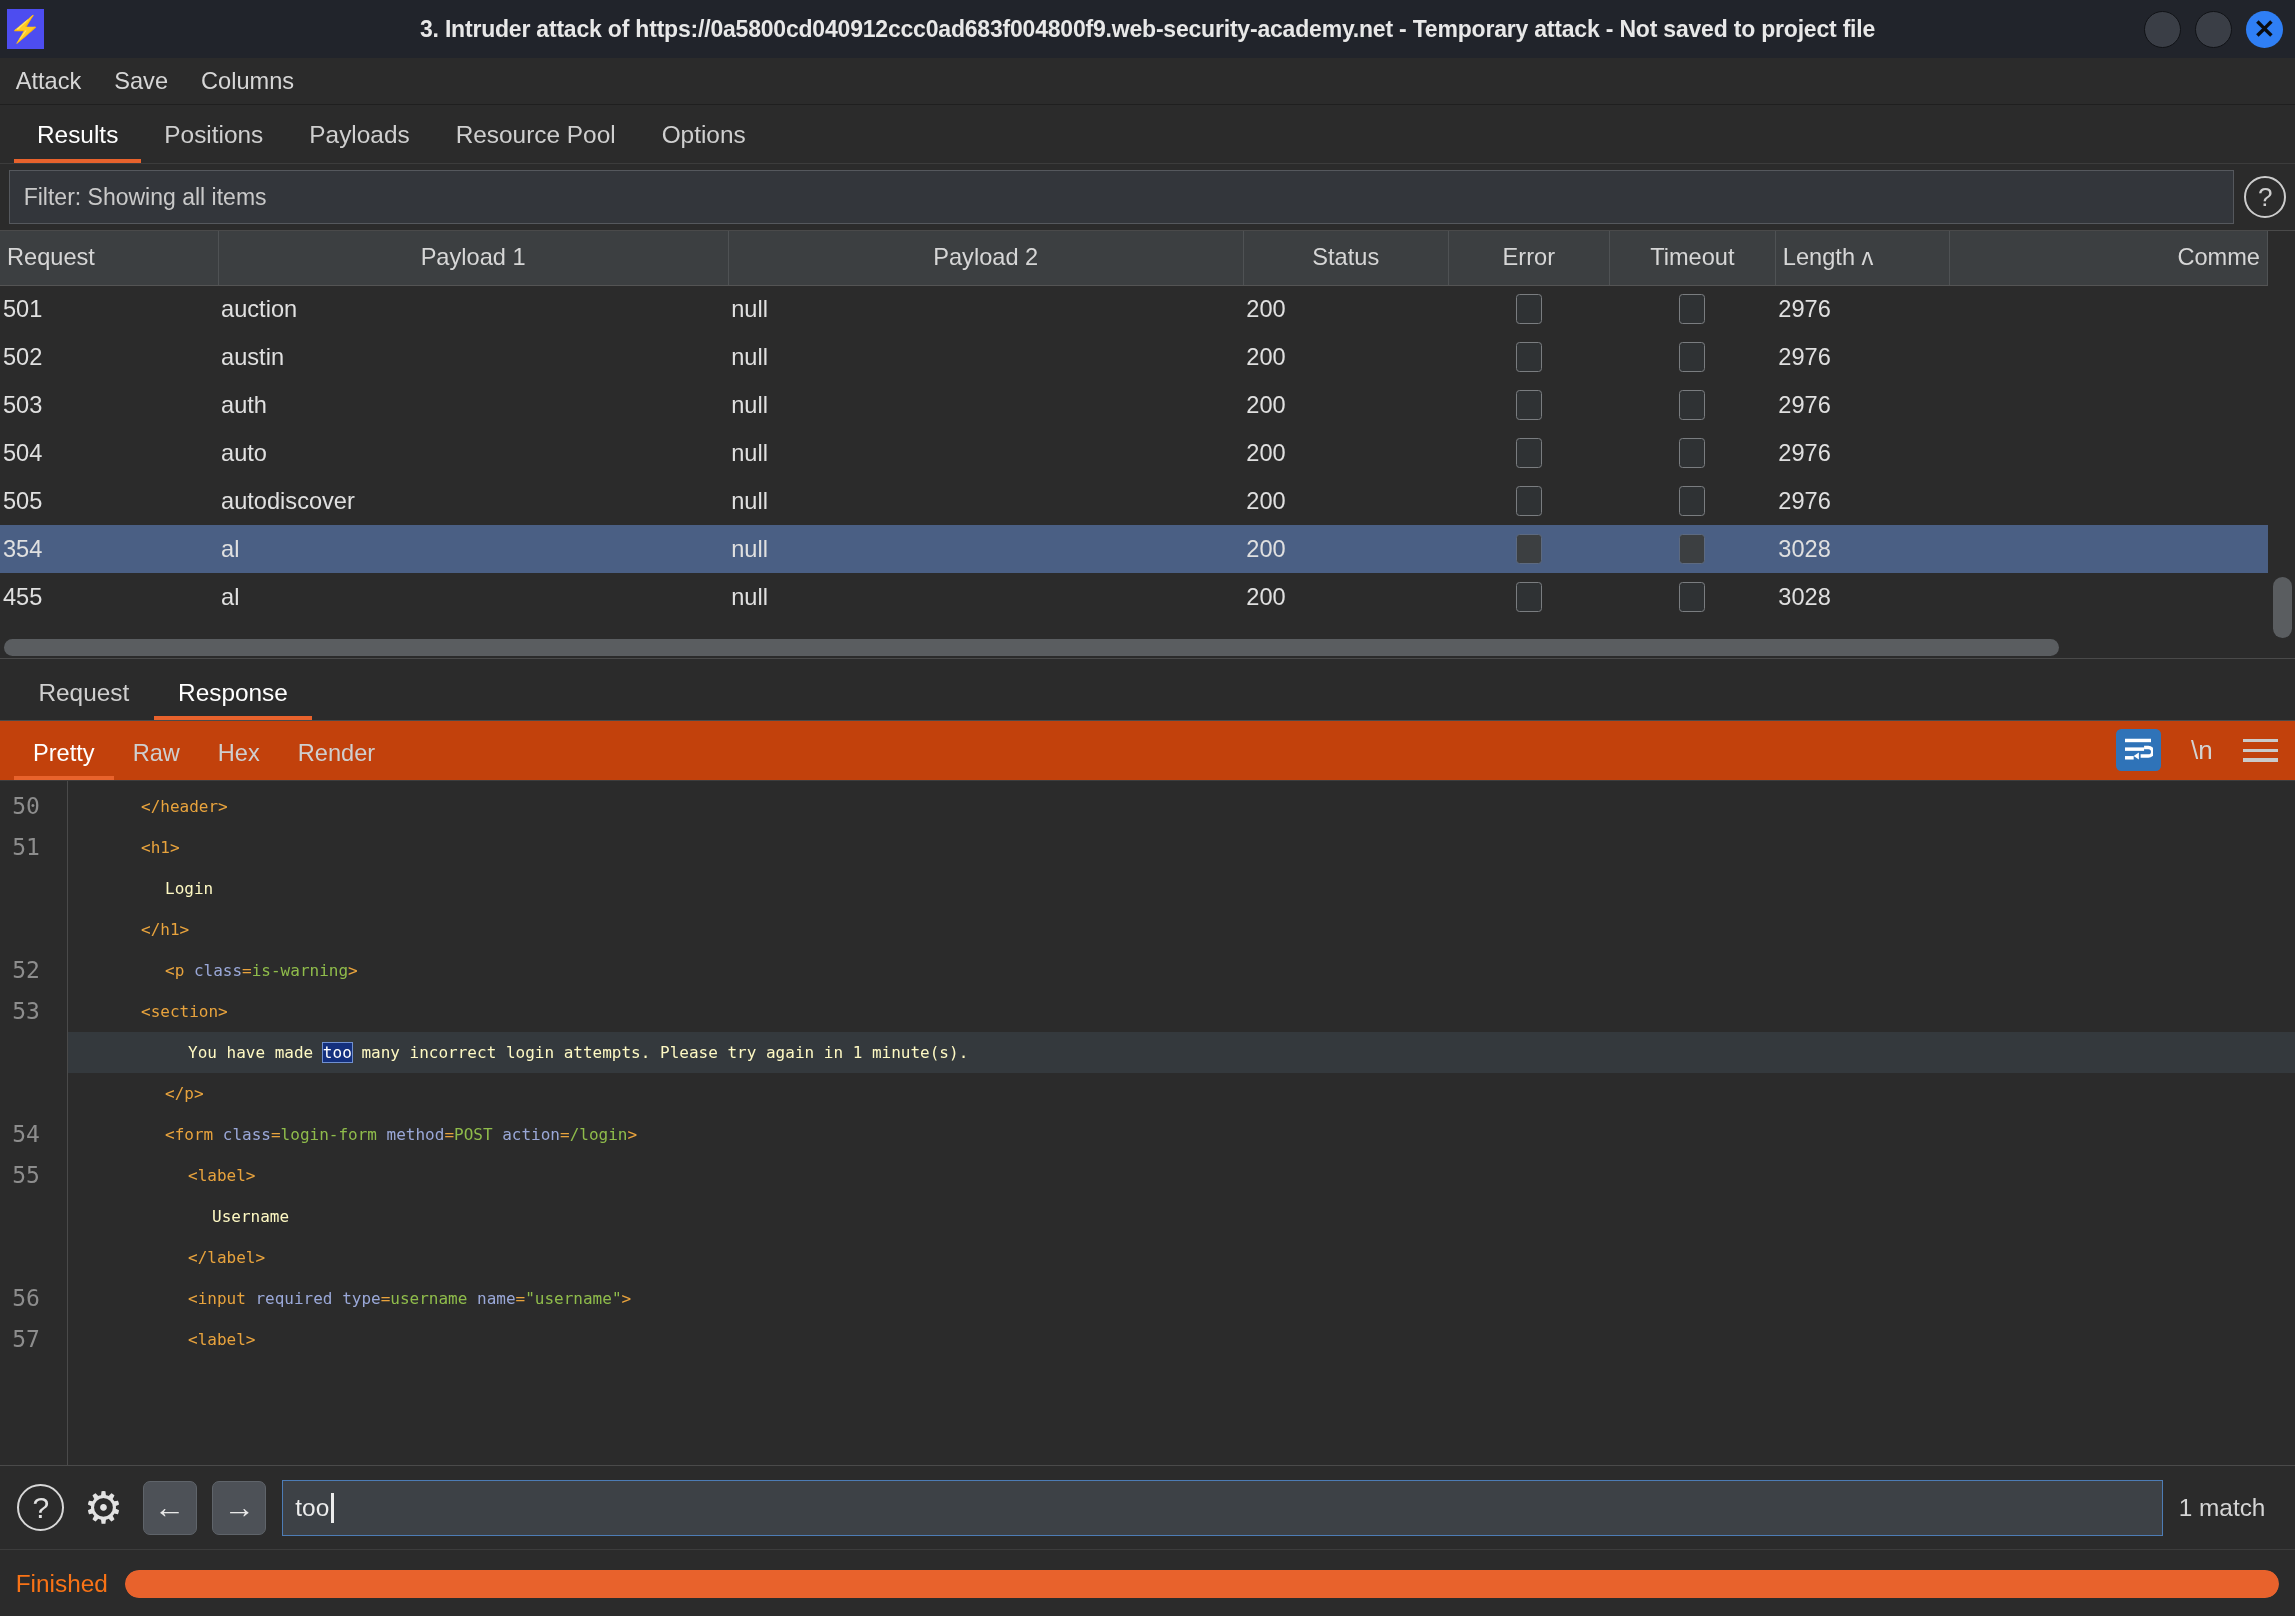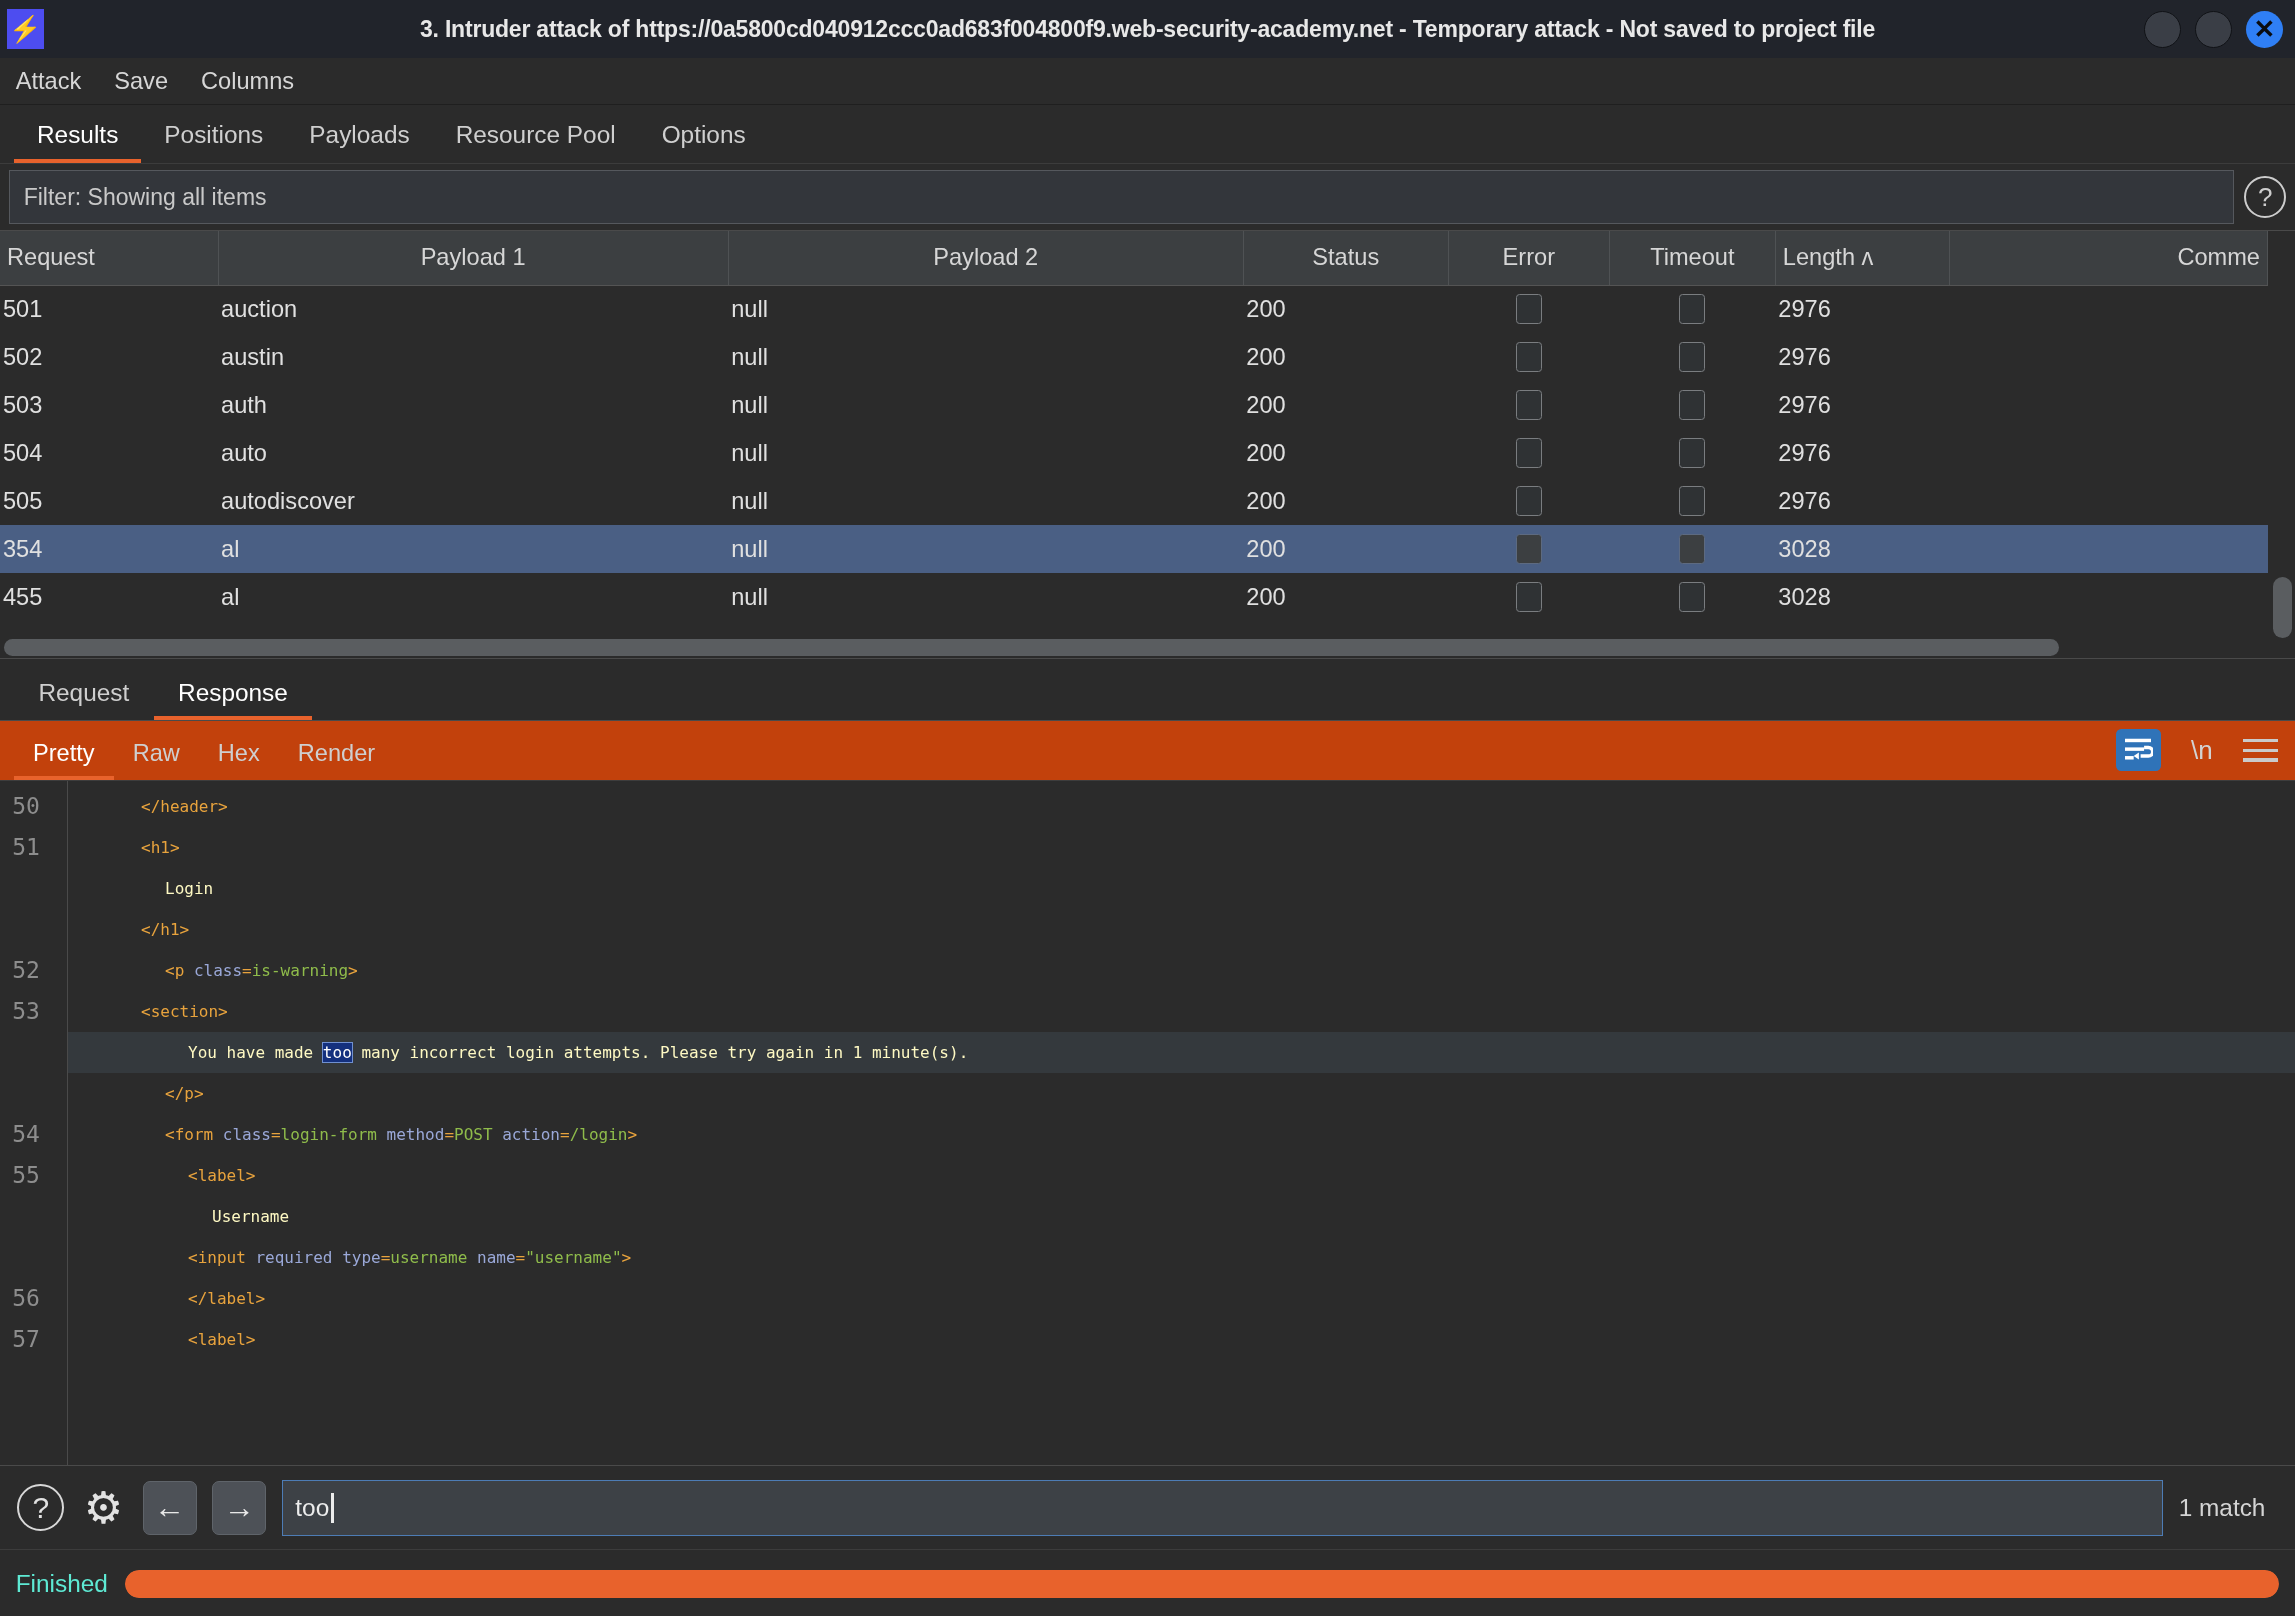--- a/index.html
+++ b/index.html
@@ -261,21 +261,21 @@
   }
 
   
   .statusbar {
     flex: 0 0 68px; height: 68px;
     background: #2b2b2b;
     display: flex; align-items: center; gap: 17.4px;
     padding: 0 15.7px;
     border-top: 0.9px solid #3c3c3c;
   }
-  .status-label { color: #5eead4; font-size: 24.4px; flex: 0 0 auto; }
+  .status-label { color: #f97316; font-size: 24.4px; flex: 0 0 auto; }
   .progress-track {
     flex: 1 1 auto; height: 28px; border-radius: 14px;
     background: #3a3a3a; overflow: hidden;
   }
   .progress-fill {
     height: 100%; border-radius: 14px; background: #e8622c;
   }
 </style>
 </head>
 <body>
@@ -493,22 +493,22 @@
         <div class="ln" style="padding-left: 73px;"><span class="tag">&lt;h1&gt;</span></div>
         <div class="ln" style="padding-left: 97px;"><span class="txt">Login</span></div>
         <div class="ln" style="padding-left: 73px;"><span class="tag">&lt;/h1&gt;</span></div>
         <div class="ln" style="padding-left: 97px;"><span class="tag">&lt;p </span><span class="attr">class</span><span class="tag">=</span><span class="val">is-warning</span><span class="tag">&gt;</span></div>
         <div class="ln" style="padding-left: 73px;"><span class="tag">&lt;section&gt;</span></div>
         <div class="ln hl" style="padding-left: 120px;"><span class="txt">You have made </span><span class="match">too</span><span class="txt"> many incorrect login attempts. Please try again in 1 minute(s).</span></div>
         <div class="ln" style="padding-left: 97px;"><span class="tag">&lt;/p&gt;</span></div>
         <div class="ln" style="padding-left: 97px;"><span class="tag">&lt;form </span><span class="attr">class</span><span class="tag">=</span><span class="val">login-form</span><span class="txt"> </span><span class="attr">method</span><span class="tag">=</span><span class="val">POST</span><span class="txt"> </span><span class="attr">action</span><span class="tag">=</span><span class="val">/login</span><span class="tag">&gt;</span></div>
         <div class="ln" style="padding-left: 120px;"><span class="tag">&lt;label&gt;</span></div>
         <div class="ln" style="padding-left: 144px;"><span class="txt">Username</span></div>
+        <div class="ln" style="padding-left: 120px;"><span class="tag">&lt;/label&gt;</span></div>
         <div class="ln" style="padding-left: 120px;"><span class="tag">&lt;input </span><span class="attr">required</span><span class="txt"> </span><span class="attr">type</span><span class="tag">=</span><span class="val">username</span><span class="txt"> </span><span class="attr">name</span><span class="tag">=</span><span class="val">"username"</span><span class="tag">&gt;</span></div>
-        <div class="ln" style="padding-left: 120px;"><span class="tag">&lt;/label&gt;</span></div>
         <div class="ln" style="padding-left: 120px;"><span class="tag">&lt;label&gt;</span></div>
       </div>
   </div>
 
   <div class="searchbar">
     <div class="icon-help">?</div>
     <div class="icon-gear">⚙</div>
     <div class="navbtn">←</div>
     <div class="navbtn">→</div>
     <div class="searchinput">

